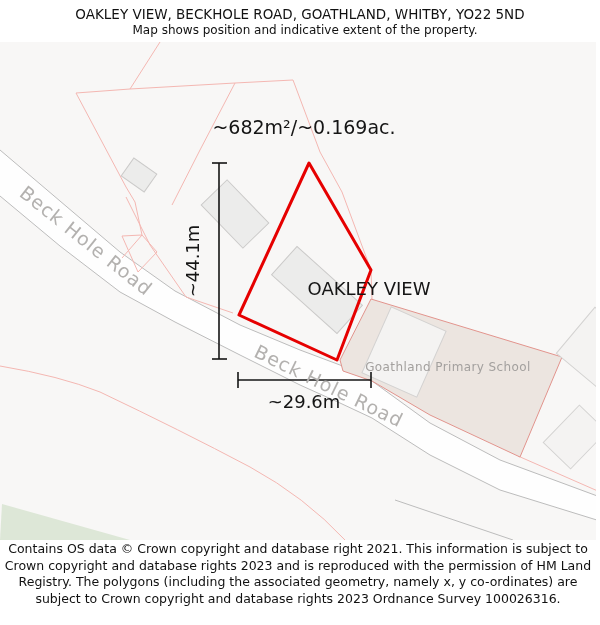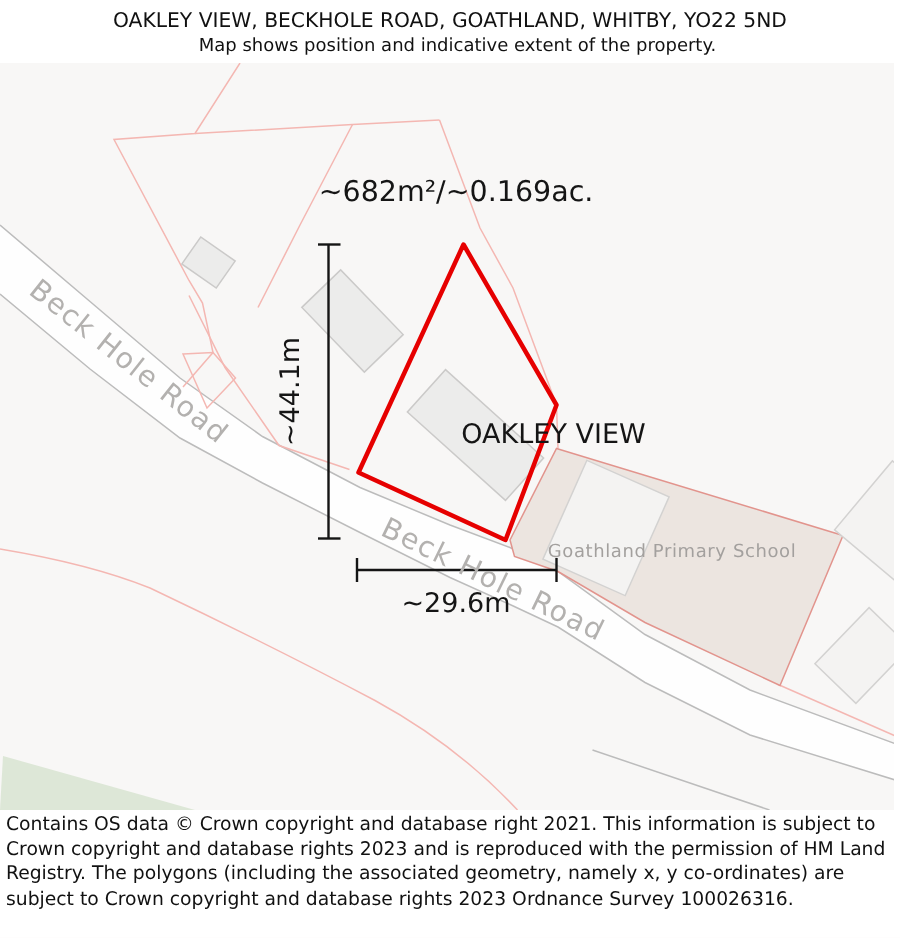--- a/index.html
+++ b/index.html
@@ -21,21 +21,21 @@
   .green{fill:var(--green-area,#dde7d7);stroke:none;}
   .prop{fill:none;stroke:var(--property-outline,#e60000);stroke-width:3;stroke-linejoin:round;}
   .dim{stroke:#151515;stroke-width:1.6;fill:none;}
   .lbl-area{font-size:19px;fill:#151515;text-anchor:middle;}
   .lbl-prop{font-size:18px;fill:#151515;text-anchor:middle;}
   .lbl-dim{font-size:18px;fill:#151515;text-anchor:middle;}
   .lbl-road{font-size:19px;fill:var(--road-label,#b3b1af);text-anchor:middle;letter-spacing:1px;}
   .lbl-school{font-size:12px;fill:var(--school-label,#a3a09e);text-anchor:middle;letter-spacing:.4px;}
   .footer{
     position:absolute;top:541px;left:4px;width:588px;
-    font-size:12.5px;line-height:16.6px;color:#111;text-align:left;
+    font-size:12.5px;line-height:16.6px;color:#111;text-align:center;
   }
 </style>
 </head>
 <body>
 
 <div class="page">
 
   <div class="header">
     <div class="title">OAKLEY VIEW, BECKHOLE ROAD, GOATHLAND, WHITBY, YO22 5ND</div>
     <div class="subtitle">Map shows position and indicative extent of the property.</div>

